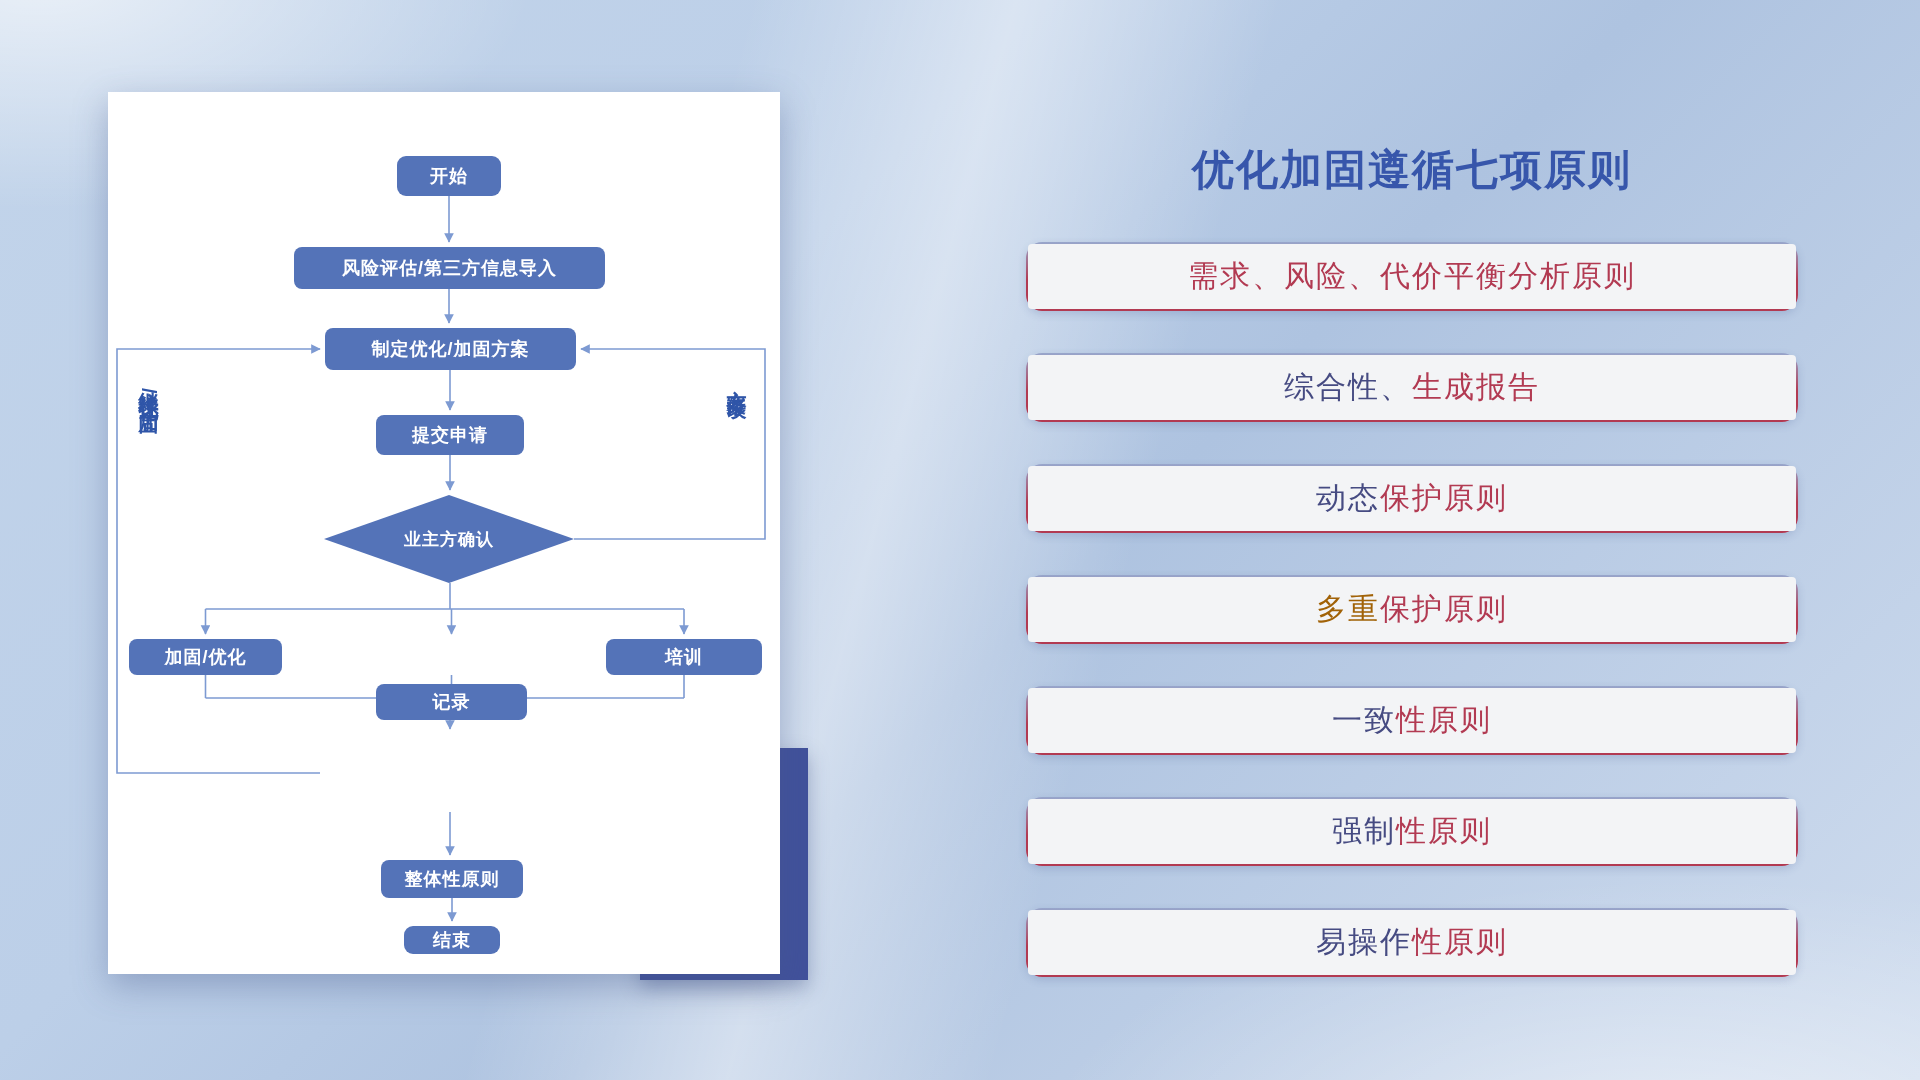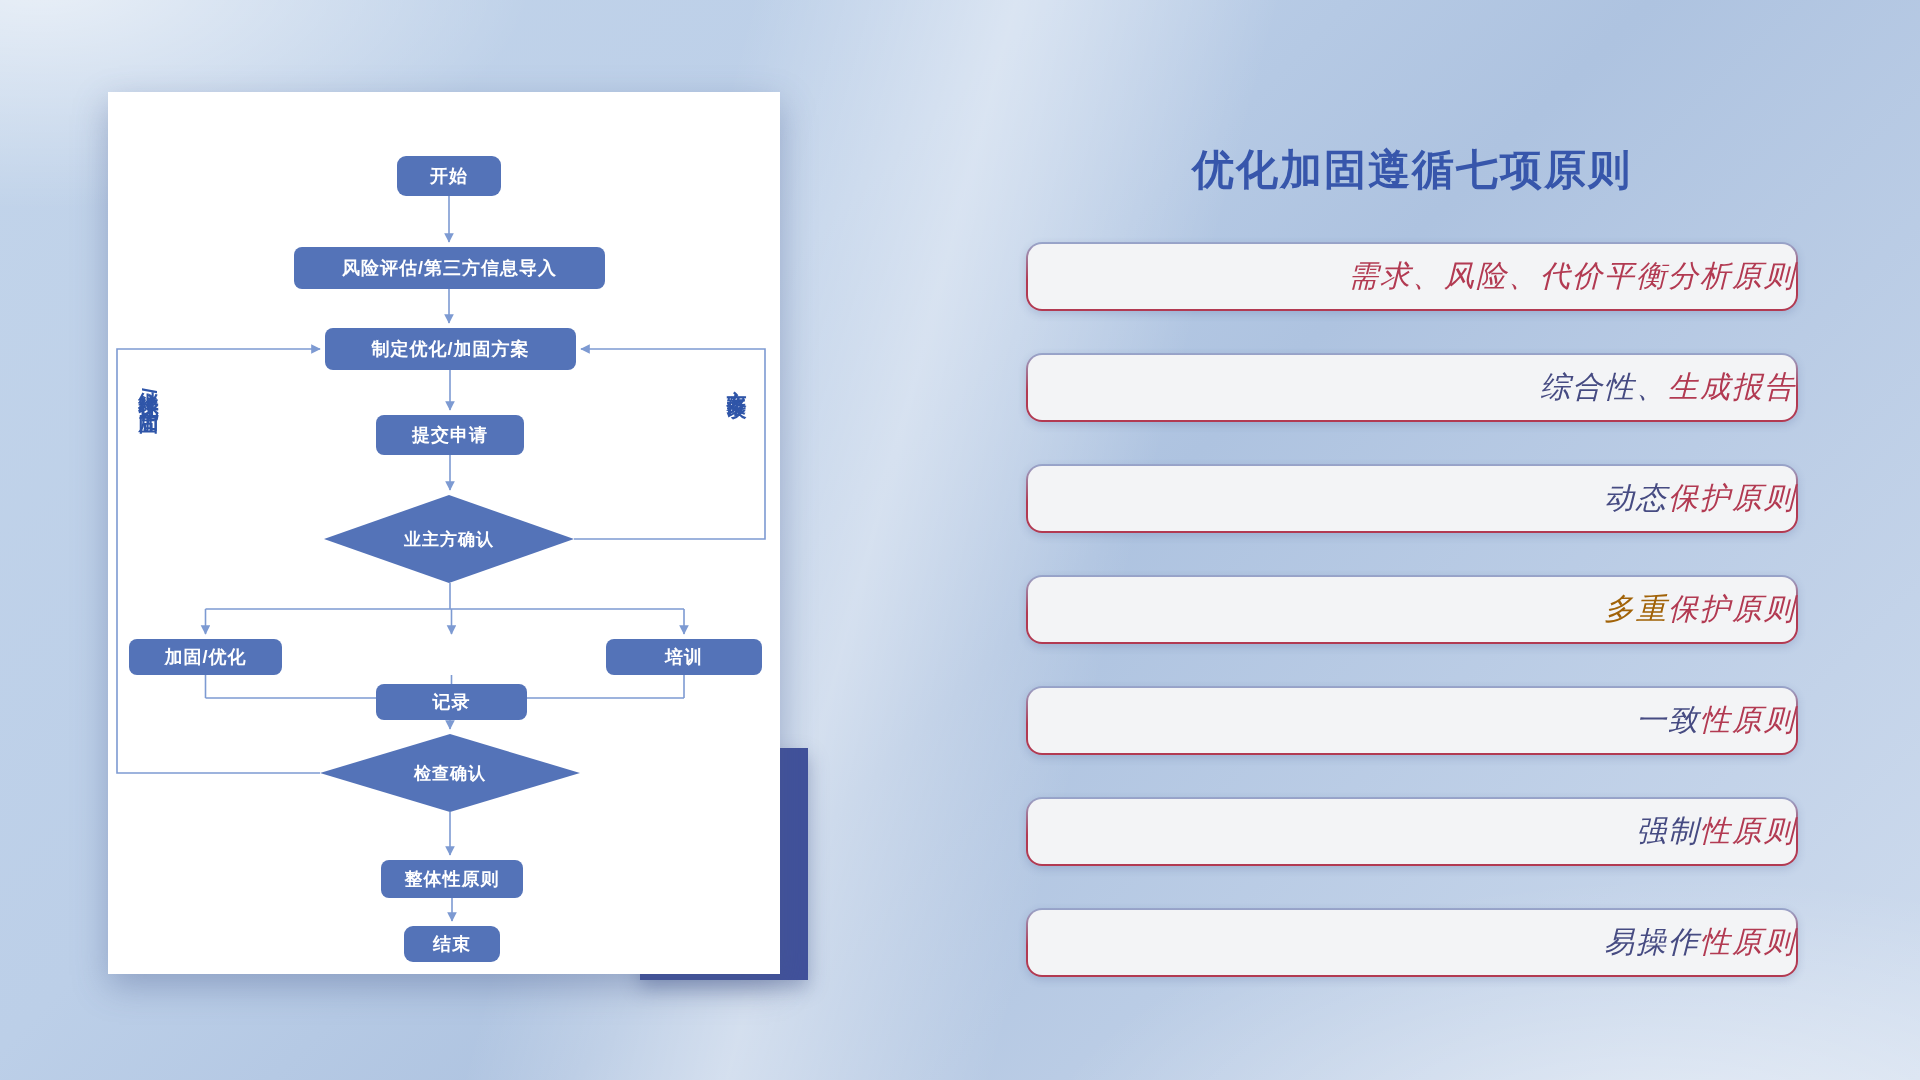--- a/index.html
+++ b/index.html
@@ -66,24 +66,24 @@
     color:var(--title-color);letter-spacing:2px;margin-top:32px;
   }
   .principles-list{position:absolute;left:1026px;top:242px;width:772px;}
   .principle{
     width:772px;height:69px;margin-bottom:42px;
     border-radius:16px;padding:2px;
     background:linear-gradient(180deg,var(--border-top) 0%,var(--border-bottom) 55%);
     box-shadow:0 3px 8px rgba(60,80,140,.20);
   }
   .principle-inner{
-    width:100%;height:100%;border-radius:14px;
+    width:100%;height:100%;border-radius:4px;
     background:var(--box-fill);
-    display:flex;align-items:center;justify-content:flex-end;
-    font-size:30px;font-weight:500;letter-spacing:2px;font-style:italic;
+    display:flex;align-items:center;justify-content:center;
+    font-size:30px;font-weight:500;letter-spacing:2px;
   }
 </style>
 </head>
 <body>
 
 <div class="accent-block"></div>
 
 <div class="card">
 
   <svg class="connectors" viewBox="0 0 672 882" xmlns="http://www.w3.org/2000/svg">
@@ -121,25 +121,24 @@
   <div class="node" style="left:268px;top:323px;width:148px;height:40px;">提交申请</div>
 
   <div class="diamond" style="left:216px;top:403px;width:250px;height:88px;">业主方确认</div>
 
   <div class="node" style="left:21px;top:547px;width:153px;height:36px;">加固/优化</div>
 
   <div class="node" style="left:268px;top:547px;width:151px;height:36px;margin-top:45px;">记录</div>
 
   <div class="node" style="left:498px;top:547px;width:156px;height:36px;">培训</div>
 
-  <div class="diamond" style="left:212px;top:642px;width:260px;height:78px;">检查确认</div>
 
   <div class="node" style="left:273px;top:768px;width:142px;height:38px;">整体性原则</div>
 
-  <div class="node terminal" style="left:296px;top:834px;width:96px;height:36px;">结束</div>
+  <div class="node terminal" style="left:296px;top:834px;width:96px;height:28px;">结束</div>
 
   <div class="loop-label" style="left:28px;top:284px;height:190px;">继续优化/加固</div>
 
   <div class="loop-label" style="left:616px;top:282px;height:140px;">方案修改</div>
 </div>
 
 <div class="panel-title">优化加固遵循七项原则</div>
 
 <div class="principles-list">
     <div class="principle">

